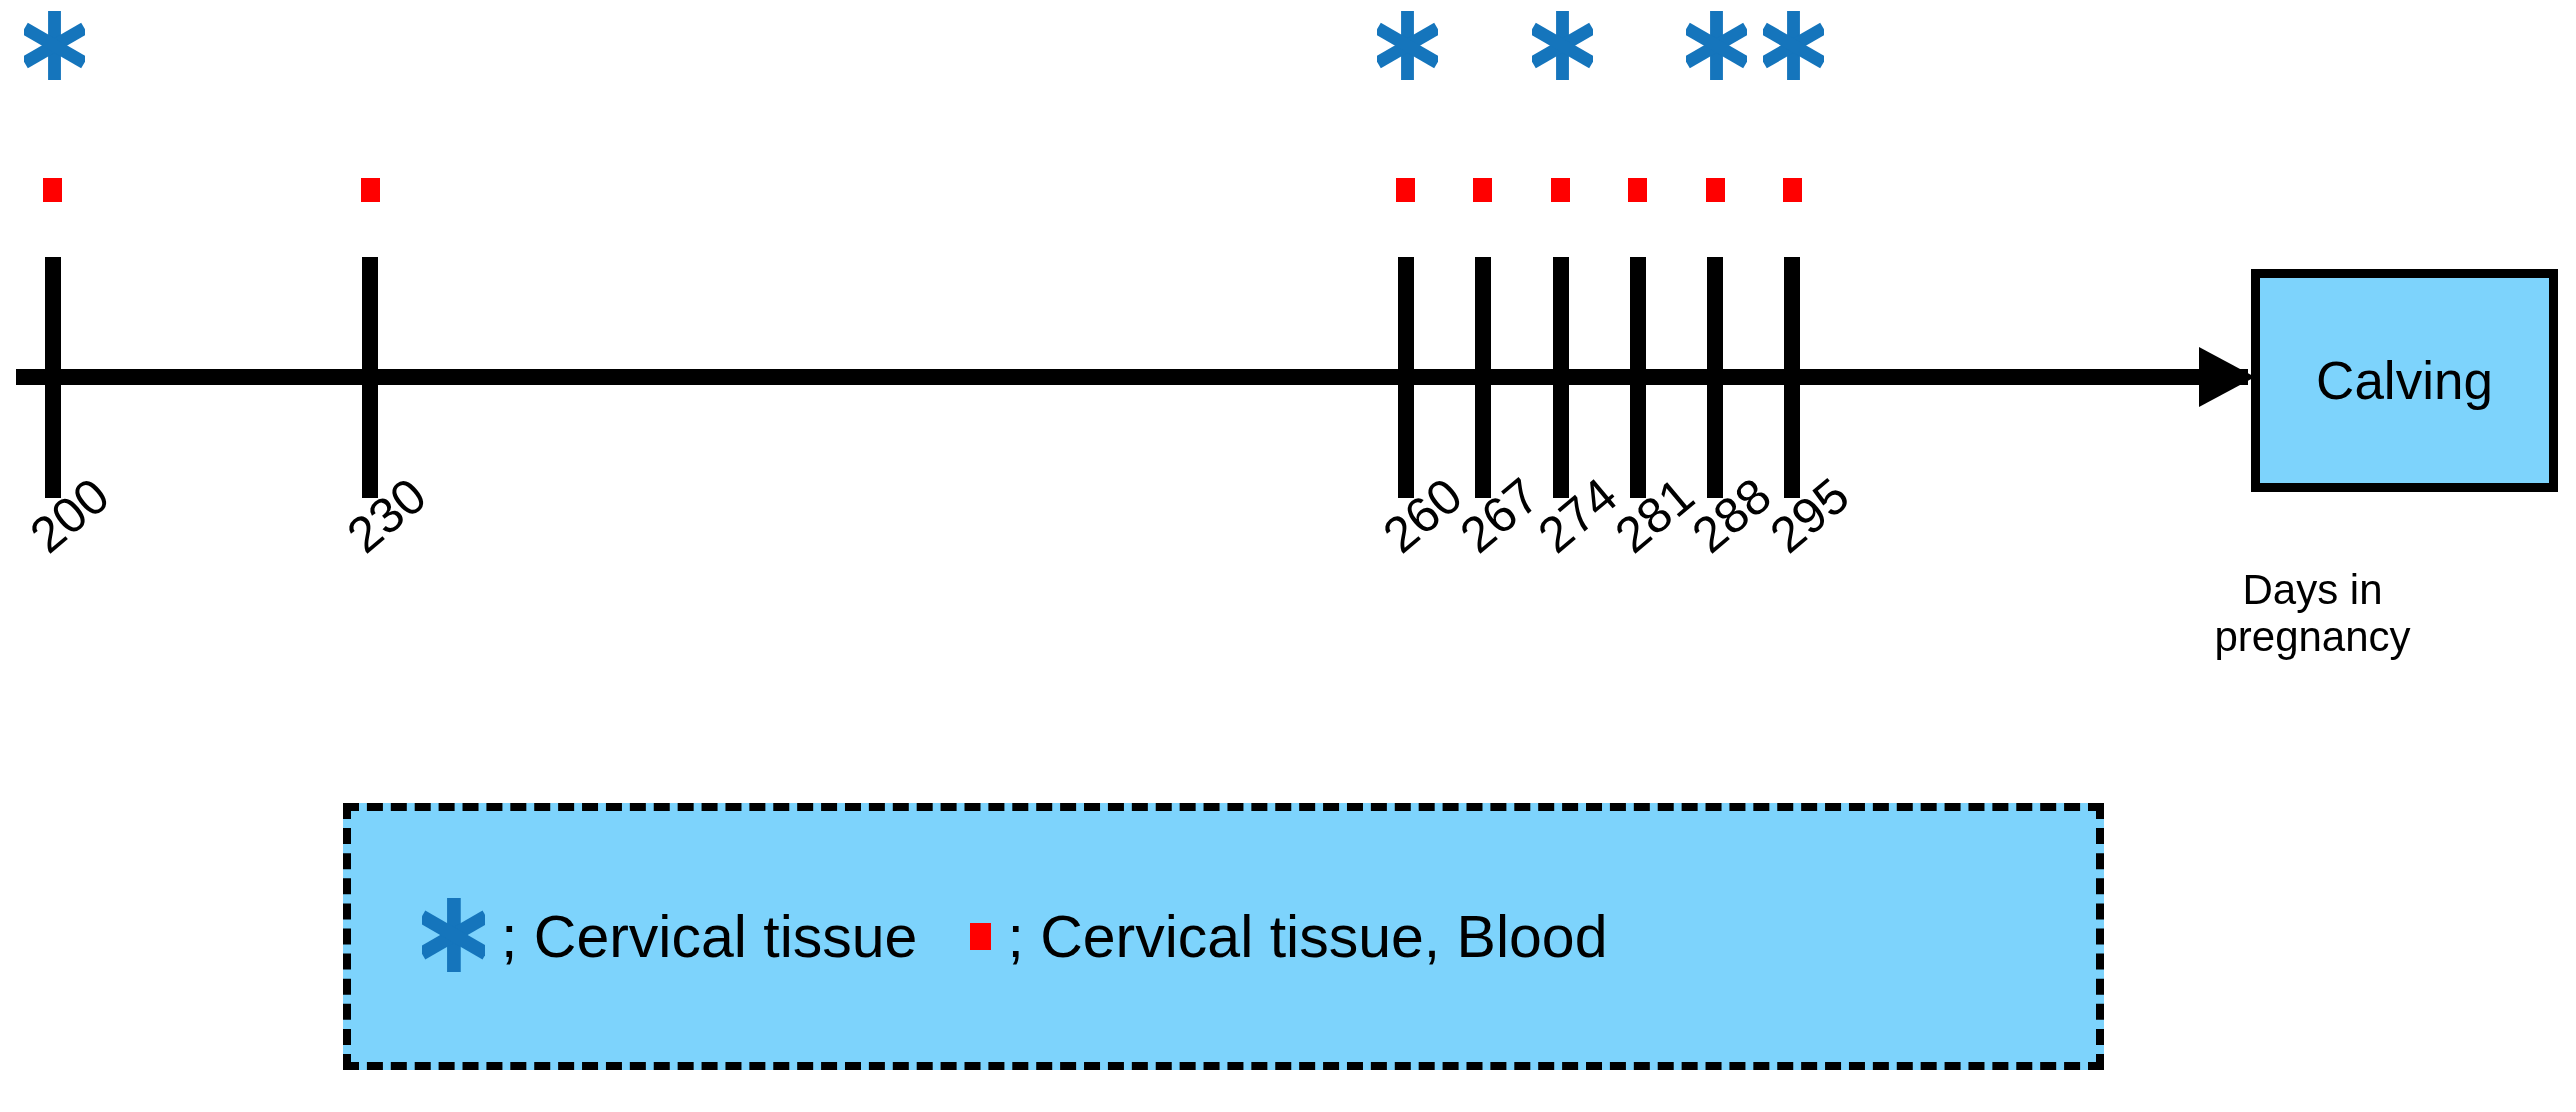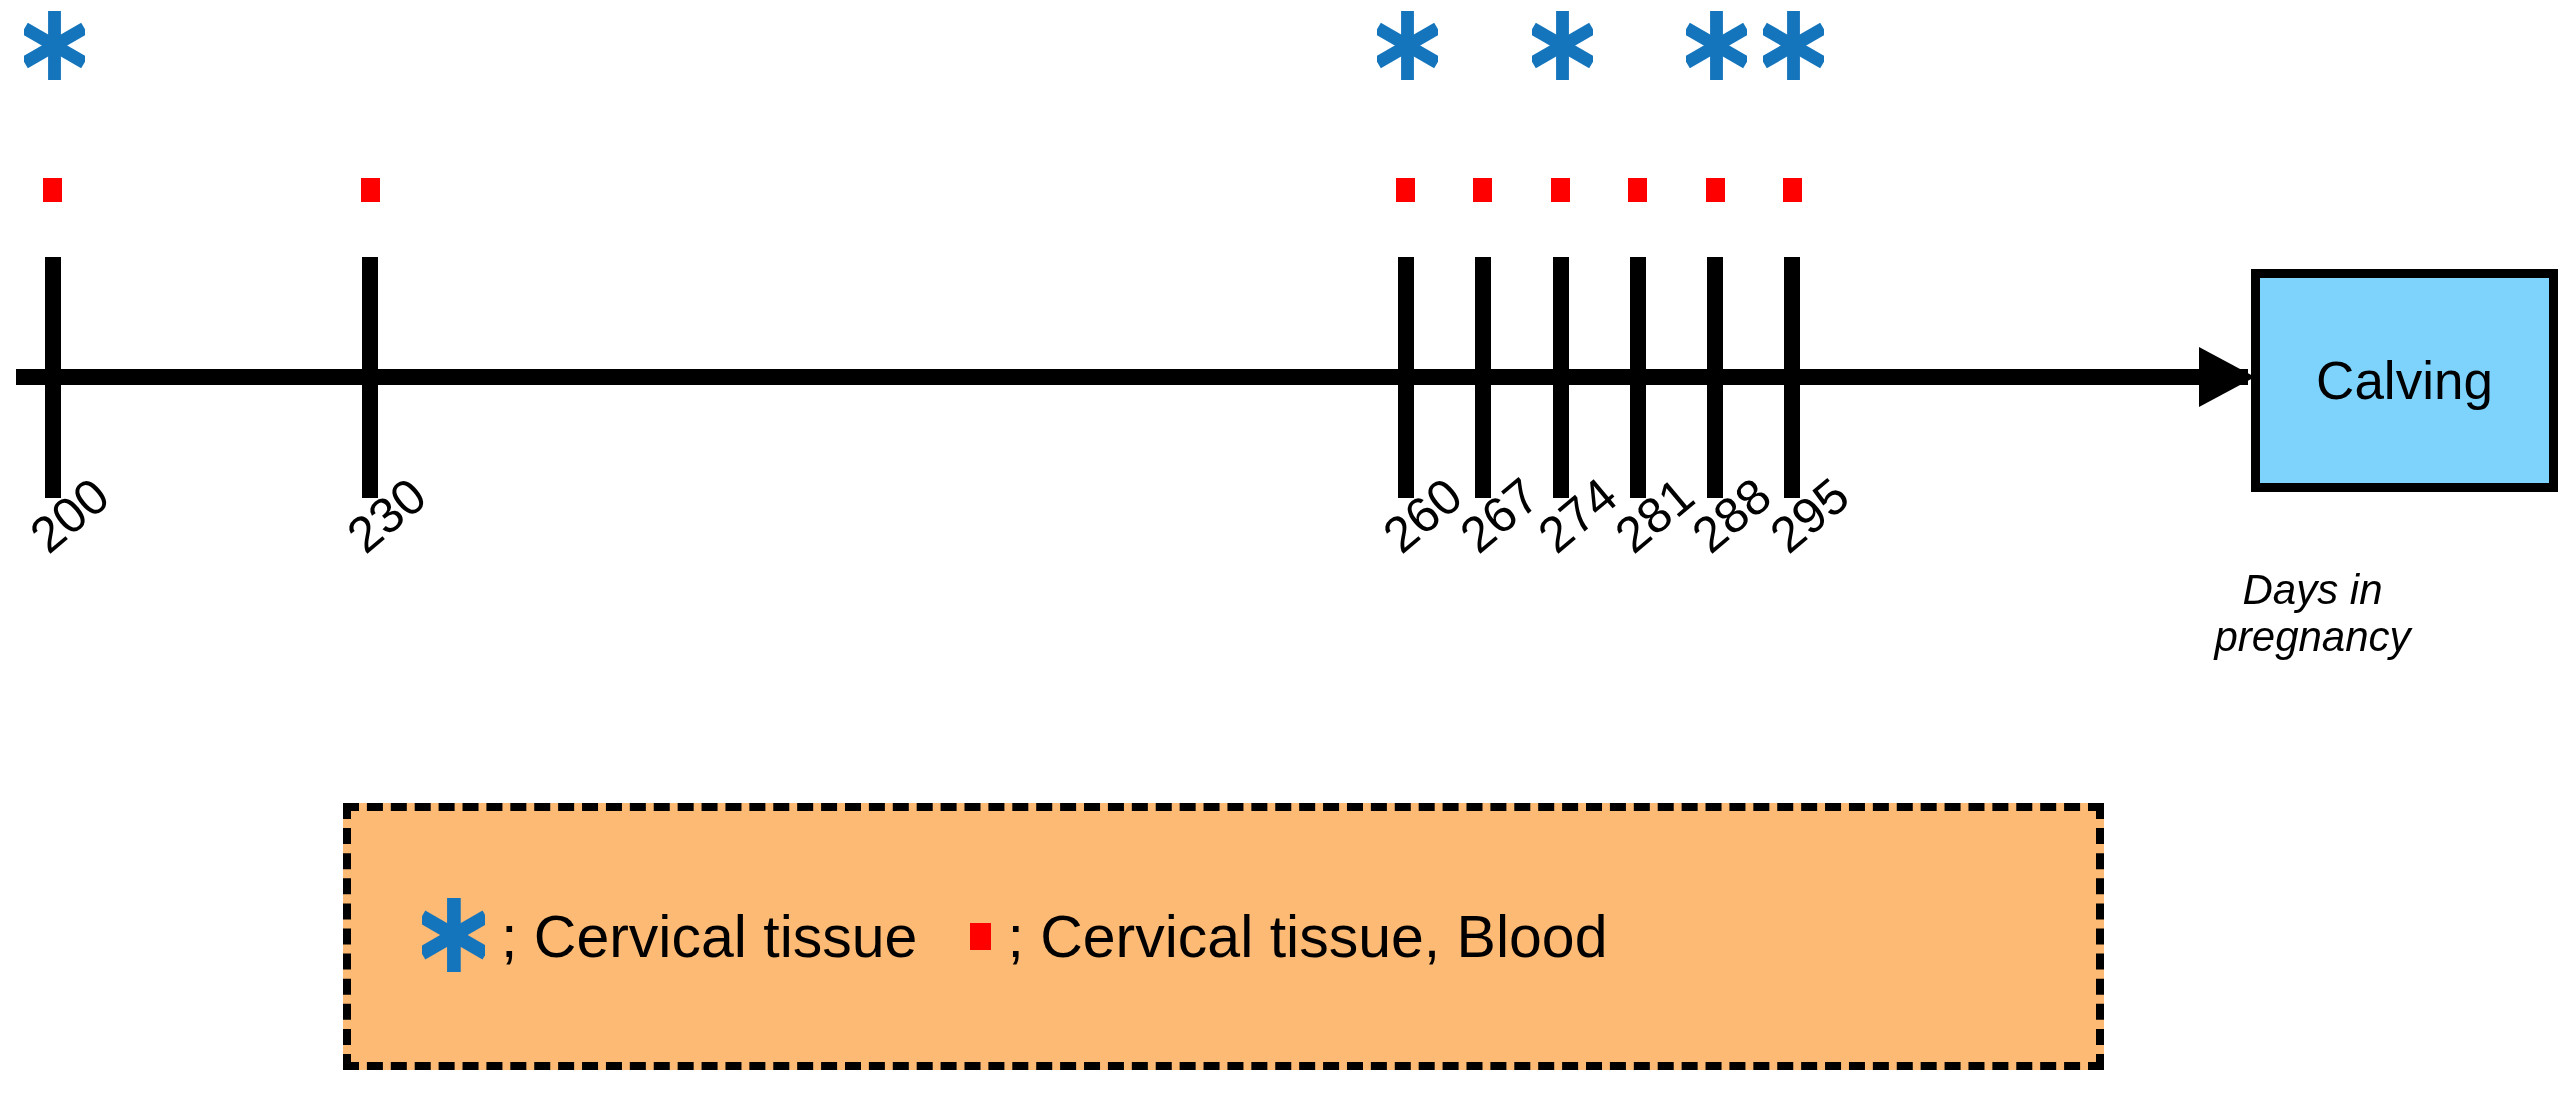--- a/index.html
+++ b/index.html
@@ -85,21 +85,21 @@
     color: #000000;
     text-align: center;
     line-height: 1.12;
     width: 241px;
   }
 
   
   .legend-box {
     position: absolute;
     border: 8.8px dashed #000000;
-    background: #fdba74;
+    background: #7dd3fc;
     box-sizing: border-box;
     display: flex;
     align-items: center;
   }
   .legend-inner {
     display: flex;
     align-items: center;
     width: 100%;
     padding-left: 71px;
     gap: 0;
@@ -205,21 +205,21 @@
     <div class="day-label" style="left:1449px; top:520px;">267</div>
     <div class="day-label" style="left:1527px; top:520px;">274</div>
     <div class="day-label" style="left:1604px; top:520px;">281</div>
     <div class="day-label" style="left:1681px; top:520px;">288</div>
     <div class="day-label" style="left:1759px; top:520px;">295</div>
 
     <div class="calving-box" style="left:2251px; top:269px; width:289px; height:205px;">
       <span class="calving-label">Calving</span>
     </div>
 
-    <div class="axis-caption" style="left:2192px; top:566px;font-style:italic;">
+    <div class="axis-caption" style="left:2192px; top:566px;">
       <div>Days in</div>
       <div>pregnancy</div>
     </div>
 
   </div>
 
   <div class="legend-box" style="left:343px; top:803px; width:1761px; height:267px;">
     <div class="legend-inner">
 
       <div class="legend-entry">

